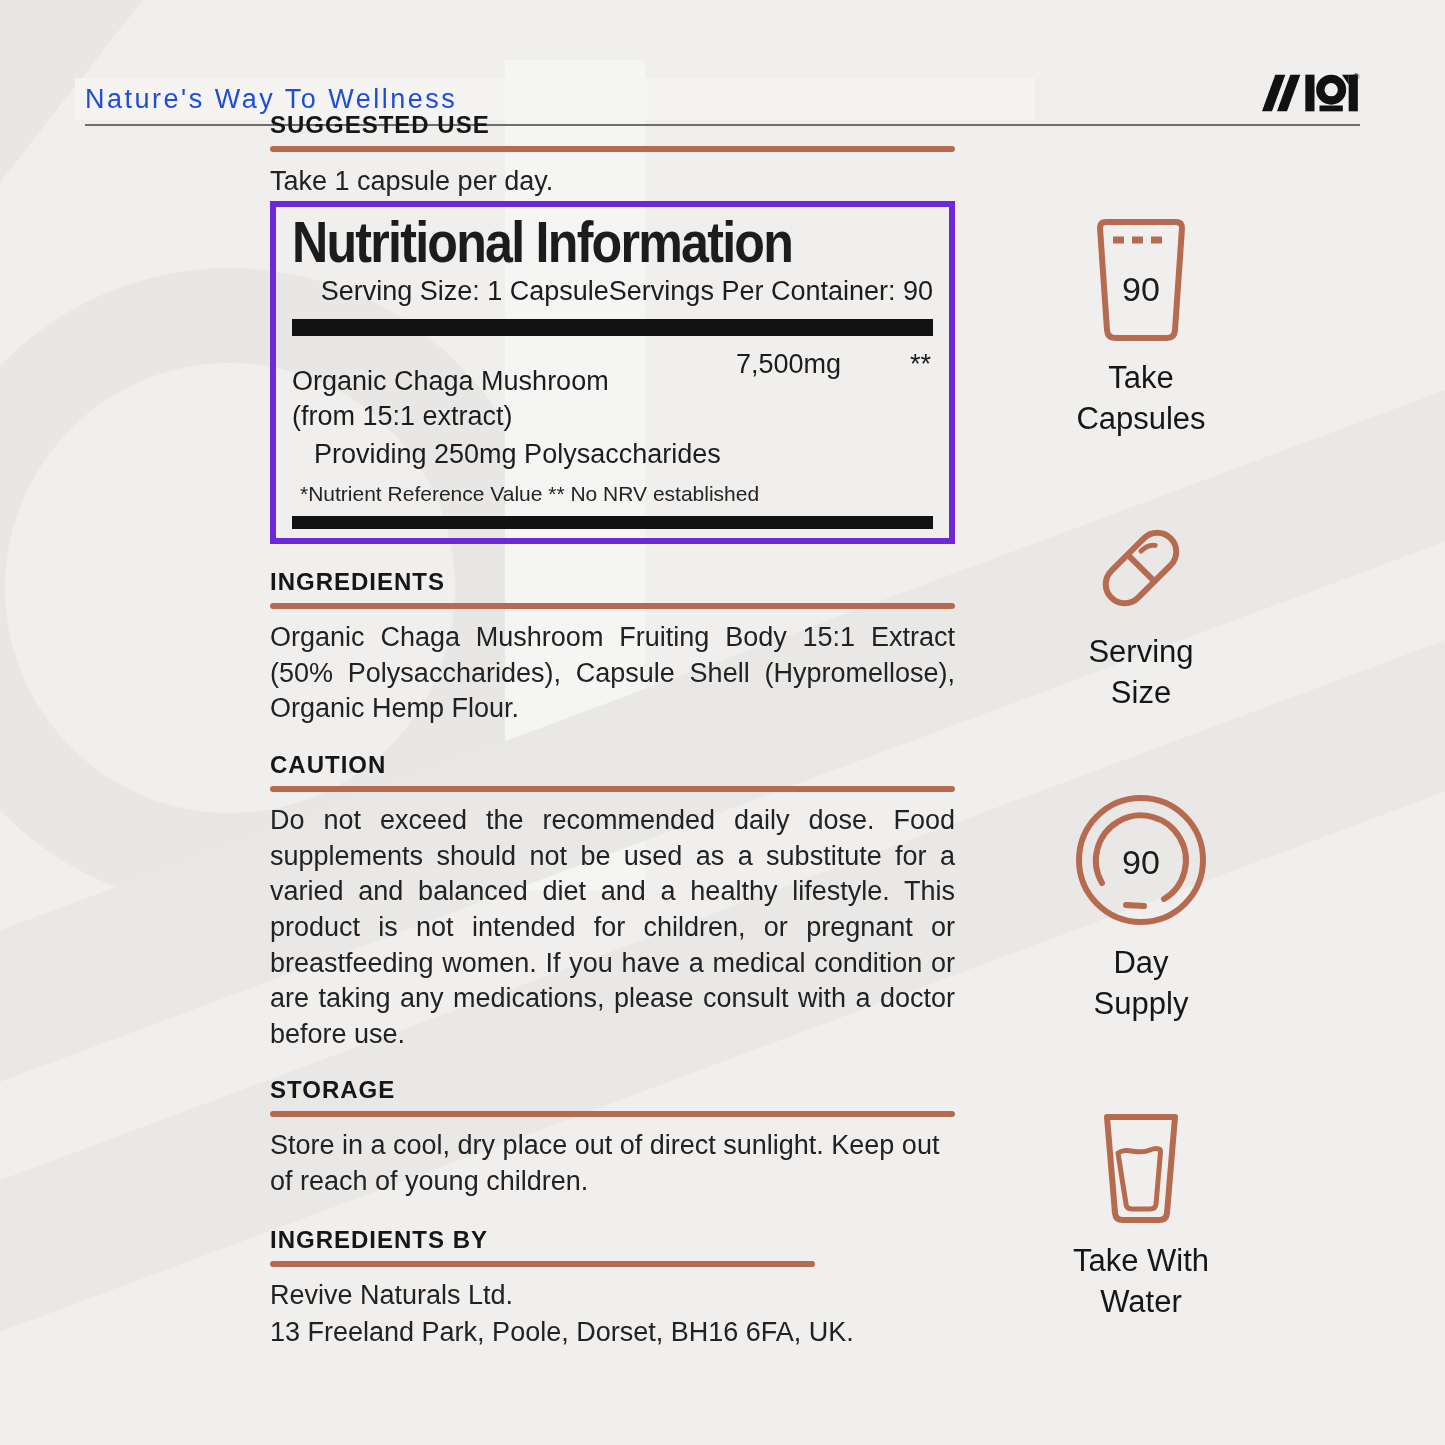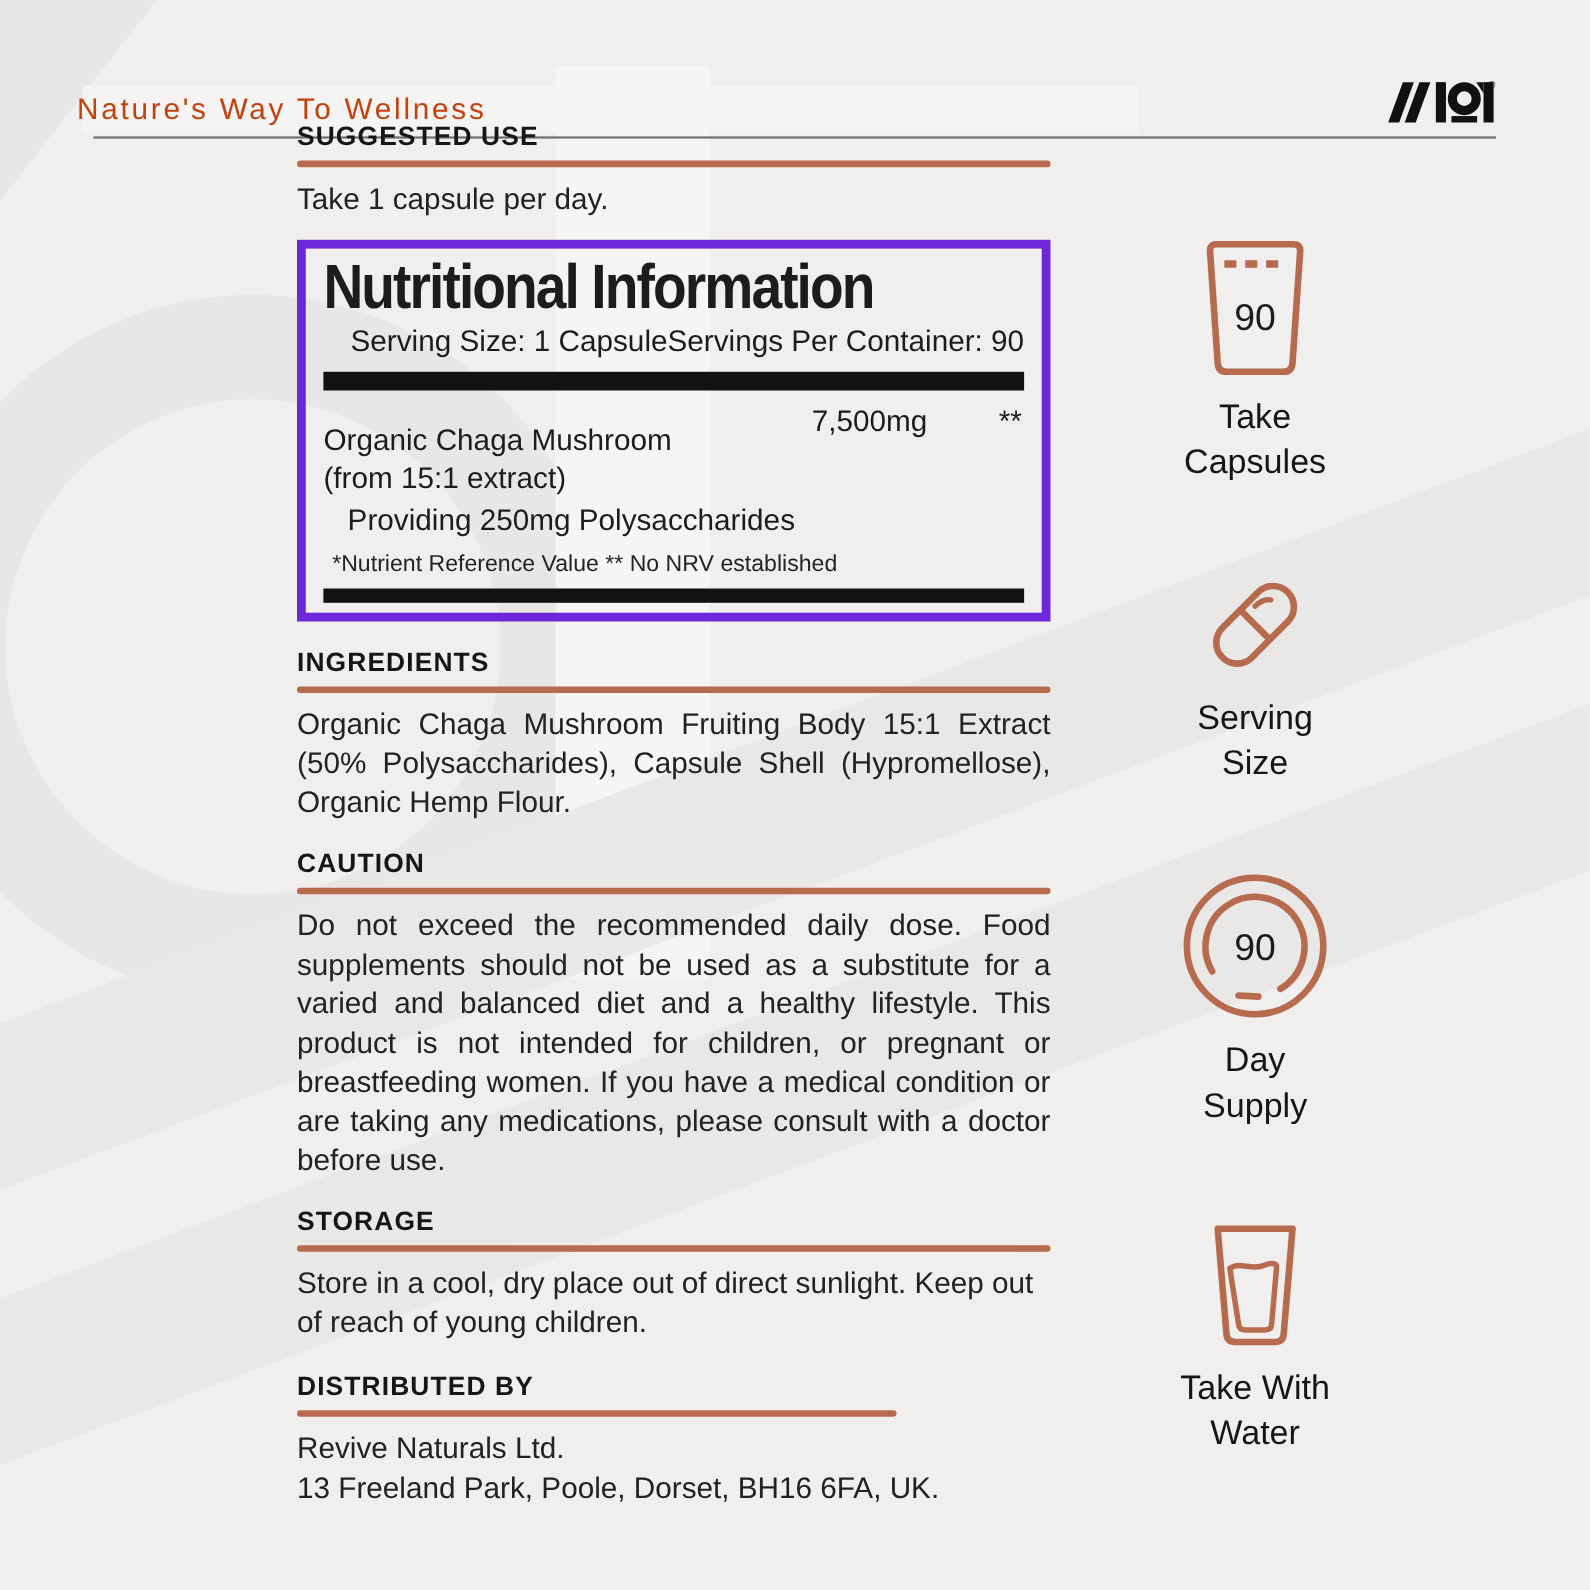--- a/index.html
+++ b/index.html
@@ -13,32 +13,32 @@
   .wm{position:absolute;z-index:0;}
   .wm-slash-top{left:-90px;top:-150px;width:150px;height:460px;background:#e8e7e6;transform:rotate(38deg);}
   .wm-ring{left:-90px;top:268px;width:450px;height:450px;border-radius:50%;border:95px solid #e8e7e6;}
   .wm-light-top{left:75px;top:78px;width:960px;height:42px;background:#f5f4f3;}
   .wm-bar-light{left:505px;top:60px;width:140px;height:830px;background:#f5f5f4;}
   .wm-band{left:-200px;width:2400px;height:142px;background:#e9e8e7;transform:rotate(-20.5deg);transform-origin:0 0;}
   .wm-band.b1{top:1005px;}
   .wm-band.b2{top:1255px;}
   
   .content{position:relative;z-index:1;}
-  .tagline{position:absolute;left:70px;top:84px;font-size:27px;letter-spacing:2.5px;color:#c2410c;}
+  .tagline{position:absolute;left:85px;top:84px;font-size:27px;letter-spacing:2.5px;color:#1d4ed8;}
   .header-rule{position:absolute;left:85px;top:124px;width:1275px;height:2px;background:#6e6e6e;}
   .brand{position:absolute;left:1262px;top:70px;}
   
   .main{position:absolute;left:270px;top:0;width:685px;}
   .sec-head{font-size:24px;font-weight:bold;letter-spacing:1px;margin:0;color:#161616;}
   .rule{height:6px;background:#b76b4e;border-radius:3px;margin-top:7px;}
   .rule.short{width:545px;}
   .body-text{font-size:27px;line-height:1.32;margin:0;color:#222;}
   .just{text-align:justify;}
   
-  .nbox{border:8px solid #6d28d9;margin-top:18px;padding:4px 16px 0 16px;}
+  .nbox{border:6px solid #6d28d9;margin-top:1px;padding:4px 16px 0 16px;}
   .nbox-title{font-size:57px;font-weight:bold;letter-spacing:-2px;line-height:1.04;white-space:nowrap;
               transform:scaleX(0.88);transform-origin:left center;margin:2px 0 0 0;}
   .serving-row{display:flex;justify-content:flex-end;font-size:27px;margin:4px 0 12px 0;}
   .hbar{height:12px;background:#121212;}
   .esc-row{text-align:right;font-weight:bold;font-size:28px;padding:10px 0 9px 0;}
   .esc-row .nrv{margin-left:30px;}
   .hline{height:5px;background:#121212;}
   .ing-row{position:relative;font-size:27px;padding-top:28px;line-height:1.3;}
   .ing-amount{position:absolute;left:444px;top:11px;}
   .ing-stars{position:absolute;right:2px;top:11px;}
@@ -113,21 +113,21 @@
     <p class="body-text just" style="margin-top:11px">Organic Chaga Mushroom Fruiting Body 15:1 Extract (50% Polysaccharides), Capsule Shell (Hypromellose), Organic Hemp Flour.</p>
 
     <h2 class="sec-head" style="margin-top:24px">CAUTION</h2>
     <div class="rule"></div>
     <p class="body-text just" style="margin-top:11px">Do not exceed the recommended daily dose. Food supplements should not be used as a substitute for a varied and balanced diet and a healthy lifestyle. This product is not intended for children, or pregnant or breastfeeding women. If you have a medical condition or are taking any medications, please consult with a doctor before use.</p>
 
     <h2 class="sec-head" style="margin-top:24px">STORAGE</h2>
     <div class="rule"></div>
     <p class="body-text" style="margin-top:11px">Store in a cool, dry place out of direct sunlight. Keep out of reach of young children.</p>
 
-    <h2 class="sec-head" style="margin-top:26px">DISTRIBUTED BY</h2>
+    <h2 class="sec-head" style="margin-top:26px">INGREDIENTS BY</h2>
     <div class="rule short"></div>
     <p class="body-text" style="margin-top:11px">Revive Naturals Ltd.</p>
     <p class="body-text" style="margin-top:2px">13 Freeland Park, Poole, Dorset, BH16 6FA, UK.</p>
 
   </div>
 
   <div class="badge b1">
     <div class="icon-wrap">
       <svg width="92" height="124" viewBox="0 0 92 124">
         <path d="M11 4 H81 Q87 4 87 10 L80 112 Q79.5 120 72 120 L20 120 Q12.5 120 12 112 L5 10 Q5 4 11 4 Z" fill="none" stroke="#b76b4e" stroke-width="6" stroke-linejoin="round"></path>

